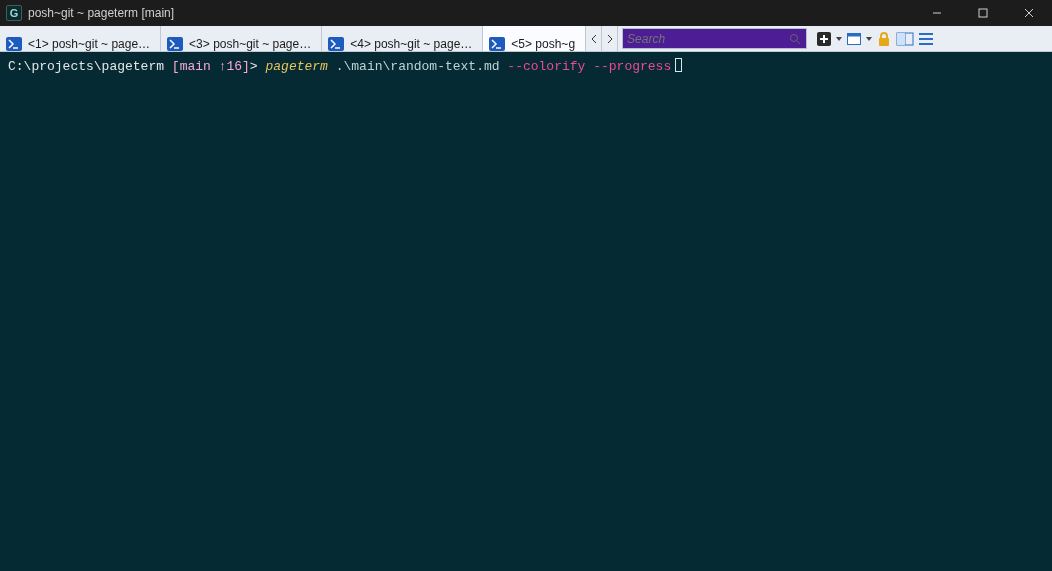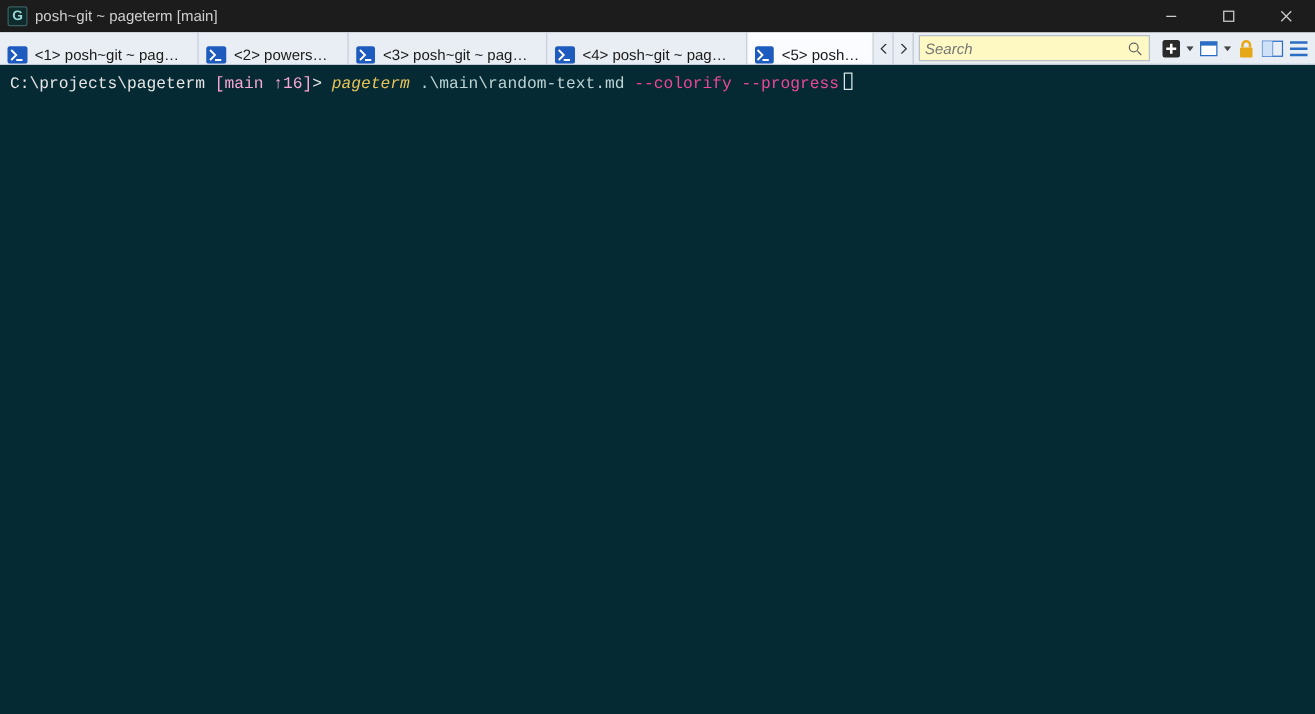--- a/index.html
+++ b/index.html
@@ -80,21 +80,21 @@
       display: flex; align-items: center; justify-content: center;
       border-right: 1px solid #c0c8d4;
       color: #3a3a3a;
       background: #e9eef5;
     }
     .searchbox {
       flex: 0 0 120px;
       margin: 2px 4px;
       display: flex;
       align-items: center;
-      background: #fef9c3;
+      background: #4c1d95;
       border: 1px solid #b8c0cc;
       padding: 0 4px;
       gap: 4px;
     }
     .searchbox input {
       flex: 1 1 auto;
       border: none;
       outline: none;
       font-style: italic;
       color: #888;
@@ -183,29 +183,20 @@
   <div class="tab">
     <span class="ps-icon">
       <svg width="12" height="10" viewBox="0 0 12 10">
           <path d="M1 1 L5 5 L1 9" stroke="#fff" stroke-width="1.5" fill="none"></path>
           <line x1="5" y1="9" x2="10" y2="9" stroke="#fff" stroke-width="1.5"></line>
         </svg>
     </span>
     <span class="tab-label">&lt;1&gt; posh~git ~ page…</span>
   </div>
 
-  <div class="tab">
-    <span class="ps-icon">
-      <svg width="12" height="10" viewBox="0 0 12 10">
-          <path d="M1 1 L5 5 L1 9" stroke="#fff" stroke-width="1.5" fill="none"></path>
-          <line x1="5" y1="9" x2="10" y2="9" stroke="#fff" stroke-width="1.5"></line>
-        </svg>
-    </span>
-    <span class="tab-label">&lt;2&gt; powershell</span>
-  </div>
 
   <div class="tab">
     <span class="ps-icon">
       <svg width="12" height="10" viewBox="0 0 12 10">
           <path d="M1 1 L5 5 L1 9" stroke="#fff" stroke-width="1.5" fill="none"></path>
           <line x1="5" y1="9" x2="10" y2="9" stroke="#fff" stroke-width="1.5"></line>
         </svg>
     </span>
     <span class="tab-label">&lt;3&gt; posh~git ~ page…</span>
   </div>

